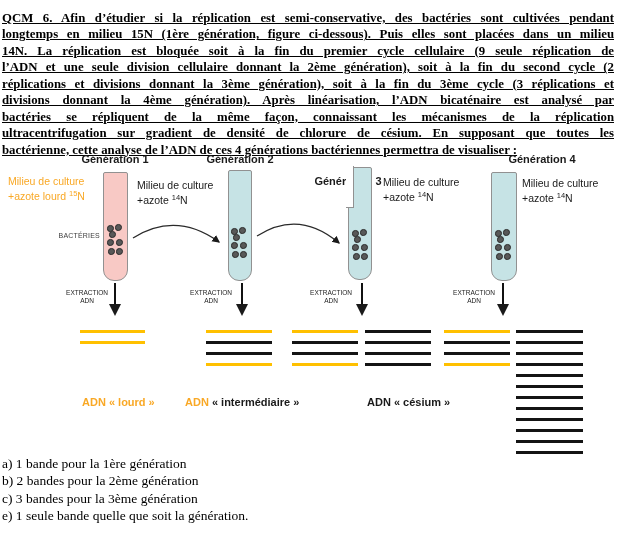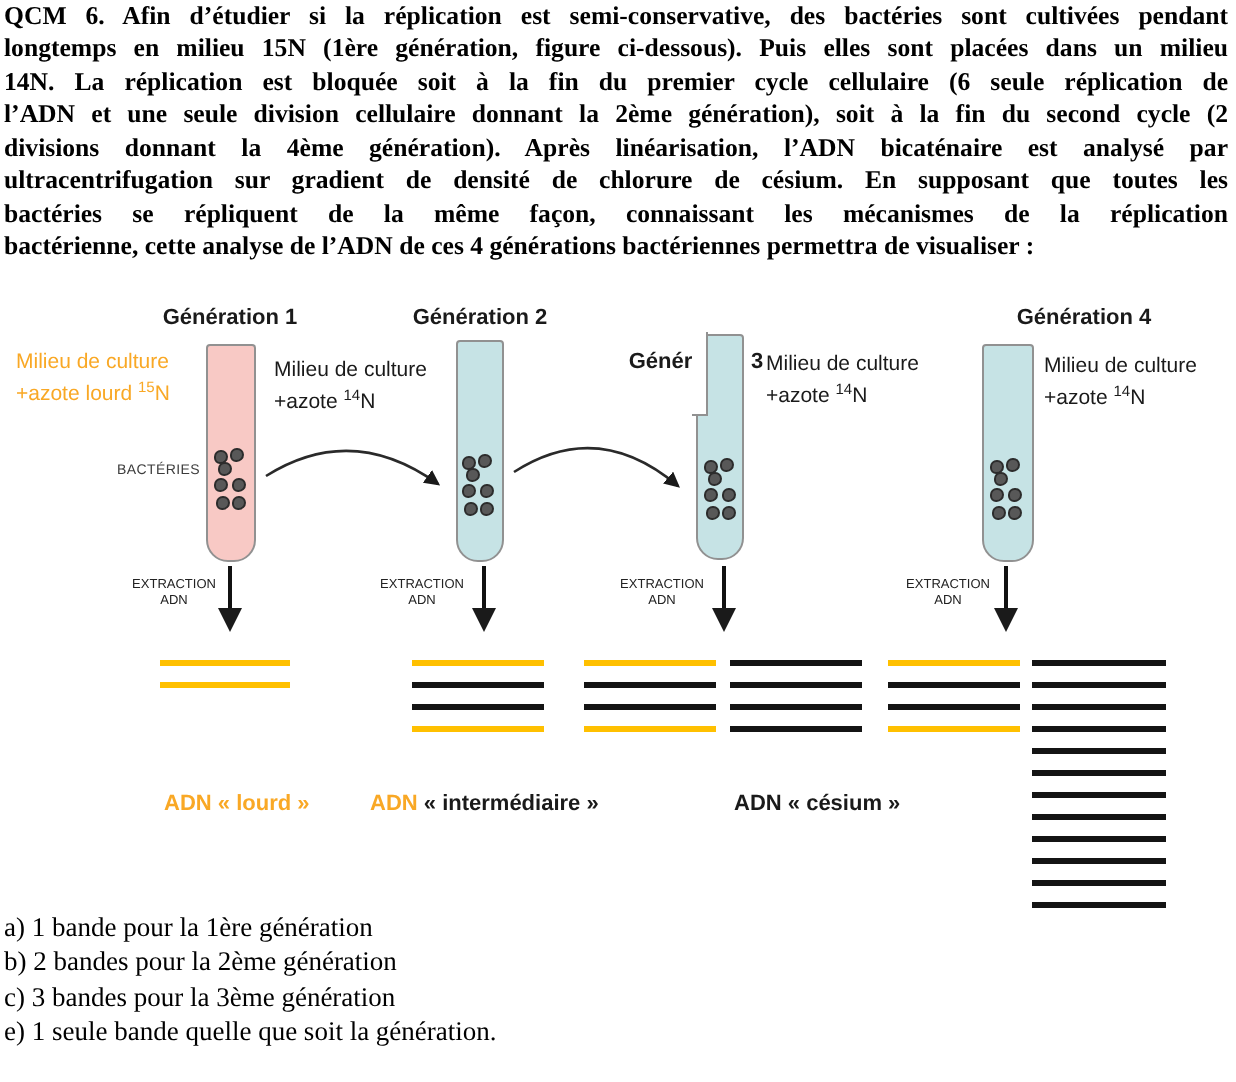--- a/index.html
+++ b/index.html
@@ -1,20 +1,20 @@
 <!DOCTYPE html>
 <html><head>
 <meta charset="utf-8">
 <style>
   html,body{margin:0;padding:0;background:#fff;}
   .page{position:relative;width:618px;height:541px;background:#fff;overflow:hidden;
         font-family:"Liberation Serif",serif;color:#000;}
 
   
-  .intro{position:absolute;left:2px;top:0;width:612px;}
+  .intro{position:absolute;left:2px;top:10px;width:612px;text-decoration:underline;}
   .jline{font-weight:bold;font-size:12.8px;line-height:16.45px;
          text-align:justify;text-align-last:justify;white-space:normal;}
   .jline.last{text-align-last:left;}
 
   
   .diagram{position:absolute;left:0;top:0;width:618px;height:383px;
            font-family:"Liberation Sans",sans-serif;}
   .gen-label{position:absolute;top:153px;font-size:11px;font-weight:bold;color:#1a1a1a;
              transform:translateX(-50%);white-space:nowrap;}
 
@@ -57,25 +57,26 @@
   .options{position:absolute;left:2px;top:455px;font-size:13.5px;line-height:17.3px;}
 </style>
 </head>
 <body>
 
 <div class="page">
 
   <div class="intro">
     <div class="jline">QCM 6. Afin d’étudier si la réplication est semi-conservative, des bactéries sont cultivées pendant</div>
     <div class="jline">longtemps en milieu 15N (1ère génération, figure ci-dessous). Puis elles sont placées dans un milieu</div>
-    <div class="jline">14N. La réplication est bloquée soit à la fin du premier cycle cellulaire (6 seule réplication de</div>
+    <div class="jline">14N. La réplication est bloquée soit à la fin du premier cycle cellulaire (9 seule réplication de</div>
     <div class="jline">l’ADN et une seule division cellulaire donnant la 2ème génération), soit à la fin du second cycle (2</div>
+    <div class="jline">réplications et divisions donnant la 3ème génération), soit à la fin du 3ème cycle (3 réplications et</div>
     <div class="jline">divisions donnant la 4ème génération). Après linéarisation, l’ADN bicaténaire est analysé par</div>
+    <div class="jline">bactéries se répliquent de la même façon, connaissant les mécanismes de la réplication</div>
     <div class="jline">ultracentrifugation sur gradient de densité de chlorure de césium. En supposant que toutes les</div>
-    <div class="jline">bactéries se répliquent de la même façon, connaissant les mécanismes de la réplication</div>
     <div class="jline last">bactérienne, cette analyse de l’ADN de ces 4 générations bactériennes permettra de visualiser :</div>
   </div>
 
   <div class="diagram">
 
     <div class="gen-label" style="left:115px;">Génération 1</div>
     <div class="gen-label" style="left:240px;">Génération 2</div>
     <div class="gen-label" style="left:348px;margin-top:22px;">Génération 3</div>
     <div class="gen-label" style="left:542px;">Génération 4</div>
 

